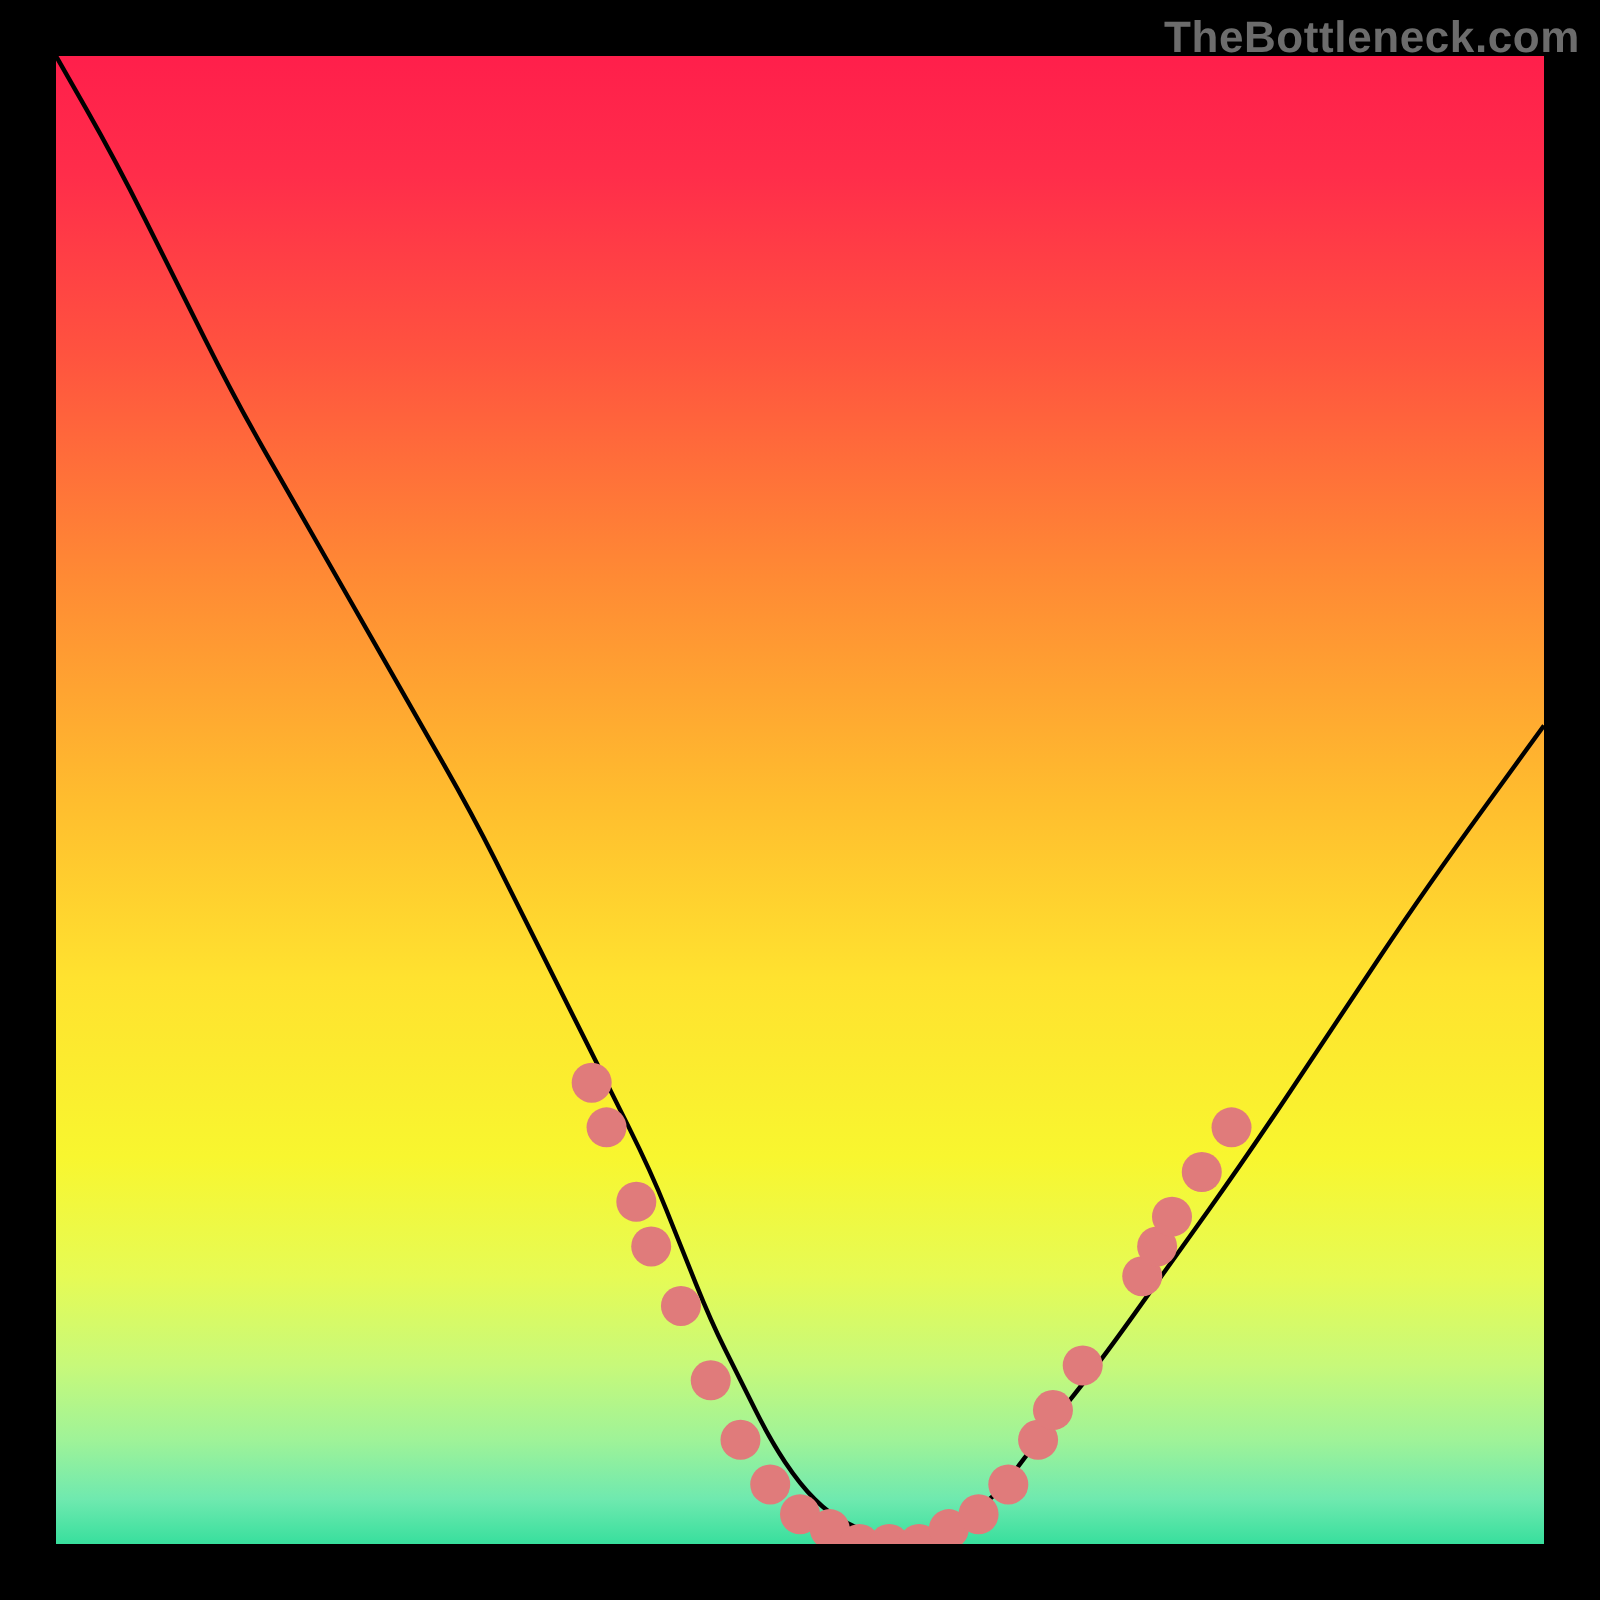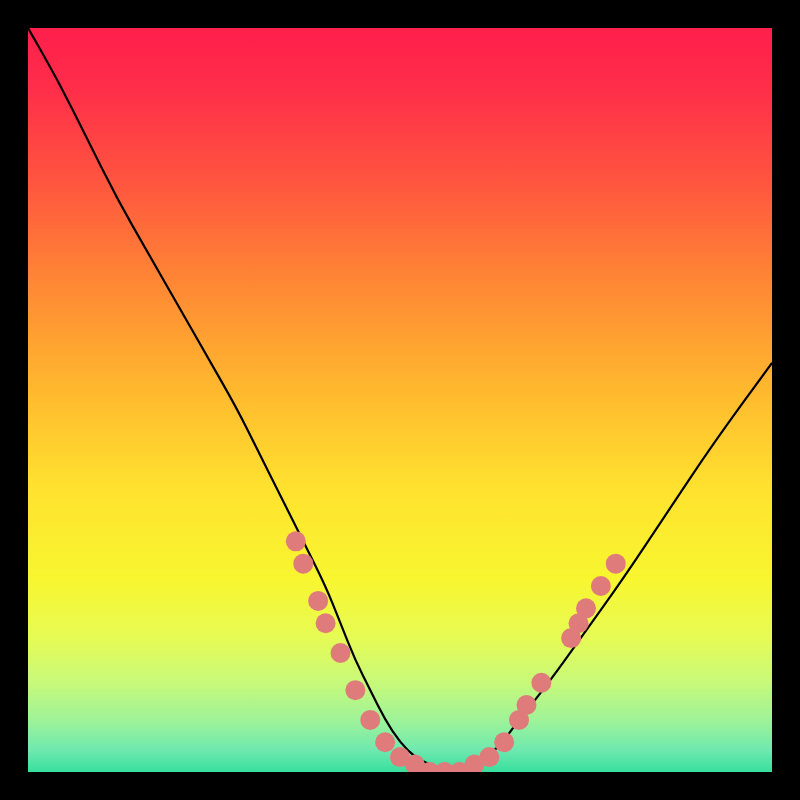--- a/index.html
+++ b/index.html
@@ -41,20 +41,21 @@
     color: #6c6c6c;
     letter-spacing: 0.3px;
     user-select: none;
   }
 </style>
 </head>
 <body>
 
 <div class="chart-wrap">
 
+  <div class="watermark">TheBottleneck.com</div>
 
   <div class="plot-area">
     <svg class="gradient-bg" viewBox="0 0 744 744" preserveAspectRatio="none">
       <defs>
         <linearGradient id="bg-grad" x1="0" y1="0" x2="0" y2="1">
             <stop offset="0%" stop-color="#ff1f4b"></stop>
             <stop offset="8%" stop-color="#ff2d4a"></stop>
             <stop offset="20%" stop-color="#ff533f"></stop>
             <stop offset="35%" stop-color="#ff8a34"></stop>
             <stop offset="50%" stop-color="#ffbd2e"></stop>

